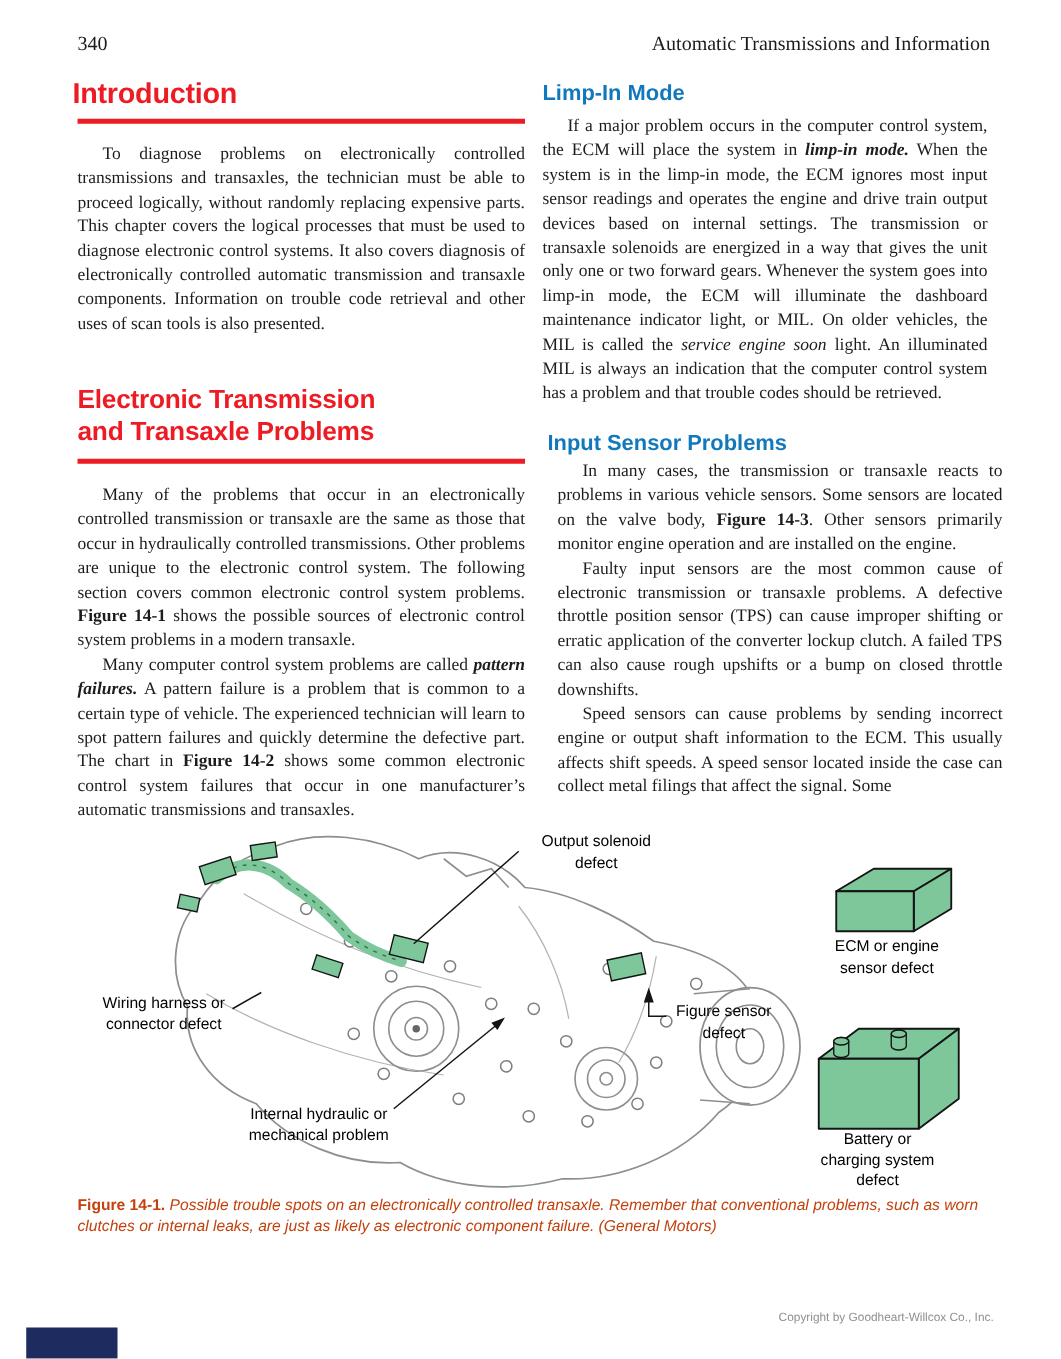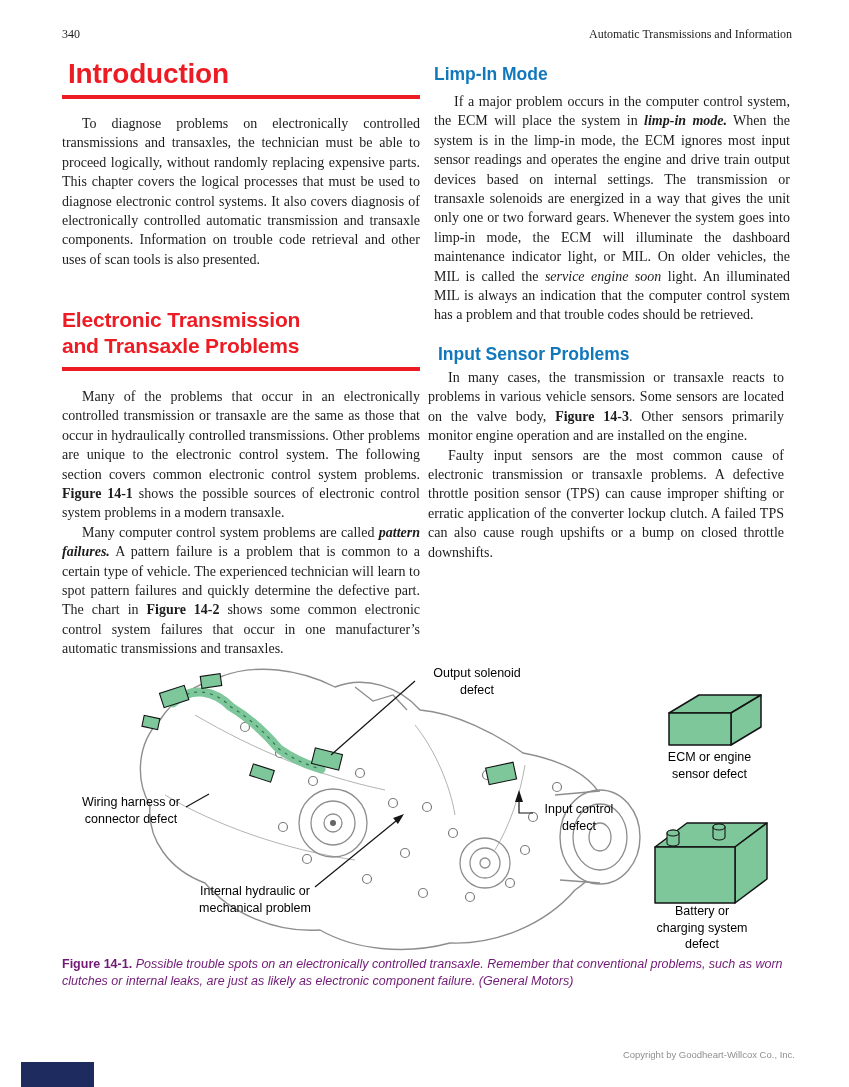--- a/index.html
+++ b/index.html
@@ -10,45 +10,45 @@
   }
   html,body{margin:0;padding:0;background:#ffffff;}
   .page{
     position:relative;width:849px;height:1087px;background:#ffffff;overflow:hidden;
     font-family:"Liberation Serif","DejaVu Serif",serif;color:#1c1c1c;
   }
   
   .running-header{
     position:absolute;left:62px;right:57px;top:27px;
     display:flex;justify-content:space-between;align-items:flex-end;
-    font-size:12px;
+    font-size:16px;
   }
   
   .abs{position:absolute;}
   .red-title{
     font-family:"Liberation Sans","DejaVu Sans",sans-serif;font-weight:bold;
     color:var(--heading-red);letter-spacing:-0.2px;
   }
-  .intro-title{left:68px;top:61px;font-size:28px;line-height:26px;}
+  .intro-title{left:58px;top:61px;font-size:23px;line-height:26px;}
   .sec2-title{left:62px;top:307px;font-size:21px;line-height:26px;}
   .red-rule{height:4px;background:var(--heading-red);width:358px;left:62px;}
   .rule-intro{top:95px;}
   .rule-sec2{top:367px;}
   .blue-title{
     font-family:"Liberation Sans","DejaVu Sans",sans-serif;font-weight:bold;
     color:var(--heading-blue);font-size:17.5px;line-height:20px;
   }
   .limp-title{left:434px;top:64px;}
   .isp-title{left:434px;top:340px;}
   .body-text{font-size:14px;line-height:19.4px;text-align:justify;}
   .body-text p{margin:0;text-indent:20px;}
   .intro-para{left:62px;top:114px;width:358px;}
   .sec2-para{left:62px;top:387px;width:358px;}
   .limp-para{left:434px;top:92px;width:356px;}
-  .isp-para{left:428px;top:368px;width:356px;}
+  .isp-para{left:446px;top:368px;width:356px;}
   .seg-b{font-weight:bold;}
   .seg-i{font-style:italic;}
   .seg-bi{font-weight:bold;font-style:italic;}
   
   .figure-wrap{left:55px;top:655px;width:740px;height:305px;}
   .figure-wrap svg{position:absolute;left:0;top:0;}
   .fig-label{
     position:absolute;font-family:"Liberation Sans","DejaVu Sans",sans-serif;
     font-size:12.5px;line-height:16.5px;color:#000000;text-align:center;white-space:pre-line;
   }
@@ -66,21 +66,21 @@
   .grn{fill:var(--component-green);stroke:#141414;stroke-width:1.1;}
   .grn-line{fill:none;stroke:var(--component-green);stroke-width:9;stroke-linecap:round;}
   .grn-dash{fill:none;stroke:#2f6f50;stroke-width:1.1;stroke-dasharray:3 5;}
   .leader{fill:none;stroke:#141414;stroke-width:1.2;}
   .arrowhead{fill:#141414;stroke:none;}
   .icon3d{fill:var(--component-green);stroke:#141414;stroke-width:1.5;stroke-linejoin:round;}
   
   .caption{
     left:62px;top:956px;width:730px;
     font-family:"Liberation Sans","DejaVu Sans",sans-serif;
-    font-size:12.5px;line-height:17px;color:#701a75;
+    font-size:12.5px;line-height:17px;color:#c2410c;
   }
   .caption .seg-b{font-style:normal;}
   
   .copyright{
     right:54px;top:1049px;
     font-family:"Liberation Sans","DejaVu Sans",sans-serif;
     font-size:9.5px;color:#8f8f8f;
   }
   
   .corner-tab{left:21px;top:1062px;width:73px;height:25px;background:var(--tab-navy);}
@@ -113,20 +113,21 @@
 
   <h2 class="abs blue-title limp-title" style="margin:0;">Limp-In Mode</h2>
   <div class="abs body-text limp-para">
     <p><span class="seg-n">If a major problem occurs in the computer control system, the ECM will place the system in </span><span class="seg-bi">limp-in mode.</span><span class="seg-n"> When the system is in the limp-in mode, the ECM ignores most input sensor readings and operates the engine and drive train output devices based on internal settings. The transmission or transaxle solenoids are energized in a way that gives the unit only one or two forward gears. Whenever the system goes into limp-in mode, the ECM will illuminate the dashboard maintenance indicator light, or MIL. On older vehicles, the MIL is called the </span><span class="seg-i">service engine soon</span><span class="seg-n"> light. An illuminated MIL is always an indication that the computer control system has a problem and that trouble codes should be retrieved.</span></p>
   </div>
 
   <h2 class="abs blue-title isp-title" style="margin:4px;">Input Sensor Problems</h2>
   <div class="abs body-text isp-para">
     <p><span class="seg-n">In many cases, the transmission or transaxle reacts to problems in various vehicle sensors. Some sensors are located on the valve body, </span><span class="seg-b">Figure 14-3</span><span class="seg-n">. Other sensors primarily monitor engine operation and are installed on the engine.</span></p>
     <p><span class="seg-n">Faulty input sensors are the most common cause of electronic transmission or transaxle problems. A defective throttle position sensor (TPS) can cause improper shifting or erratic application of the converter lockup clutch. A failed TPS can also cause rough upshifts or a bump on closed throttle downshifts.</span></p>
+    <p><span class="seg-n">Speed sensors can cause problems by sending incorrect engine or output shaft information to the ECM. This usually affects shift speeds. A speed sensor located inside the case can collect metal filings that affect the signal. Some</span></p>
   </div>
 
   <div class="abs figure-wrap">
     <svg width="740" height="305" viewBox="0 0 740 305">
 
       <g>
         <path class="art-fill" d="M165,22 C200,8 245,14 280,32 C310,20 345,32 365,55 C400,58 440,78 468,98 C505,105 540,120 550,150 C560,180 550,215 520,235 C490,270 440,290 395,288 C350,300 300,295 265,275 C220,278 175,258 150,228 C115,215 92,185 95,150 C80,125 82,88 105,65 C120,42 140,30 165,22 Z"></path>
         <path class="art-thin" d="M140,60 C200,95 260,120 330,135"></path>
         <path class="art-thin" d="M110,140 C160,170 230,195 300,205"></path>
         <path class="art-thin" d="M360,70 C380,95 395,130 400,160"></path>
@@ -204,21 +205,21 @@
         <g transform="translate(62,6)">
           <path class="grn" d="M0,14 V4 a6,3 0 0 1 12,0 V14 a6,3 0 0 1 -12,0 Z"></path>
           <ellipse class="grn" cx="6" cy="4" rx="6" ry="3"></ellipse>
         </g>
       </g>
     </svg>
     <div class="fig-label lbl-output">Output solenoid
 defect</div>
     <div class="fig-label lbl-wiring">Wiring harness or
 connector defect</div>
-    <div class="fig-label lbl-input">Input control
+    <div class="fig-label lbl-input">Figure sensor
 defect</div>
     <div class="fig-label lbl-internal">Internal hydraulic or
 mechanical problem</div>
     <div class="fig-label lbl-ecm">ECM or engine
 sensor defect</div>
     <div class="fig-label lbl-battery">Battery or
 charging system
 defect</div>
   </div>
 

